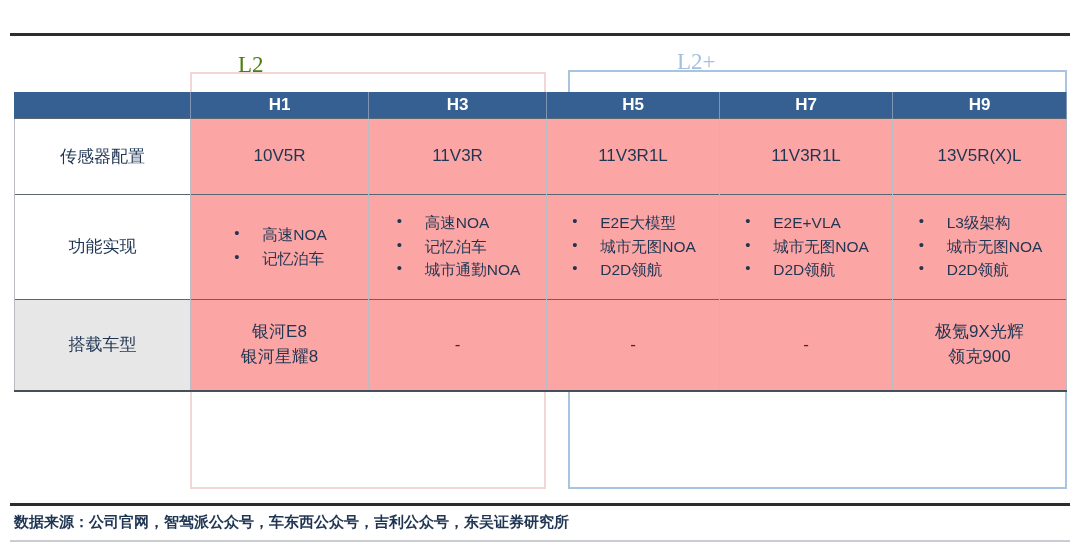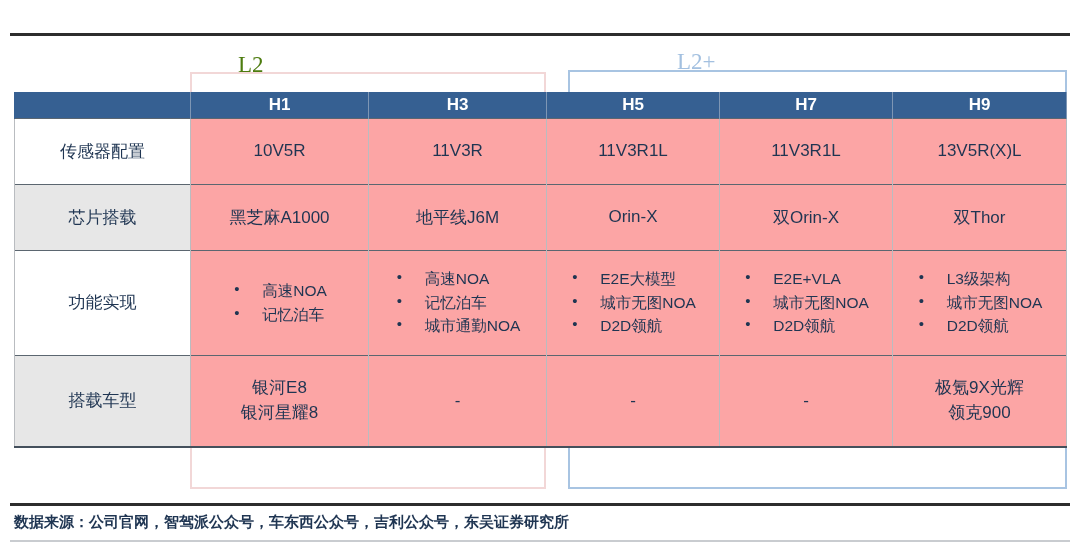--- a/index.html
+++ b/index.html
@@ -98,21 +98,21 @@
     font-size: 17px;
   }
   .tbl td.lbl {
     font-size: 17px;
     font-weight: normal;
     text-align: center;
   }
   tr.shaded td.lbl { background: #e7e7e7; }
   tr.plain  td.lbl { background: #ffffff; }
 
-  .r-sensor td { height: 66px; }
+  .r-sensor td { height: 76px; }
   .r-chip   td { height: 66px; }
   .r-func   td { height: 105px; }
   .r-model  td { height: 92px; }
 
   
   .bullets {
     display: inline-block;
     text-align: left;
     margin: 0;
     padding: 0;
@@ -193,28 +193,20 @@
 
       <tr class="r-sensor plain">
         <td class="lbl">传感器配置</td>
         <td>10V5R</td>
         <td>11V3R</td>
         <td>11V3R1L</td>
         <td>11V3R1L</td>
         <td>13V5R(X)L</td>
       </tr>
 
-      <tr class="r-chip shaded">
-        <td class="lbl">芯片搭载</td>
-        <td>黑芝麻A1000</td>
-        <td>地平线J6M</td>
-        <td>Orin-X</td>
-        <td>双Orin-X</td>
-        <td>双Thor</td>
-      </tr>
 
       <tr class="r-func plain">
         <td class="lbl">功能实现</td>
         <td>
           <ul class="bullets"><li>高速NOA</li><li>记忆泊车</li></ul>
         </td>
         <td>
           <ul class="bullets"><li>高速NOA</li><li>记忆泊车</li><li>城市通勤NOA</li></ul>
         </td>
         <td>

